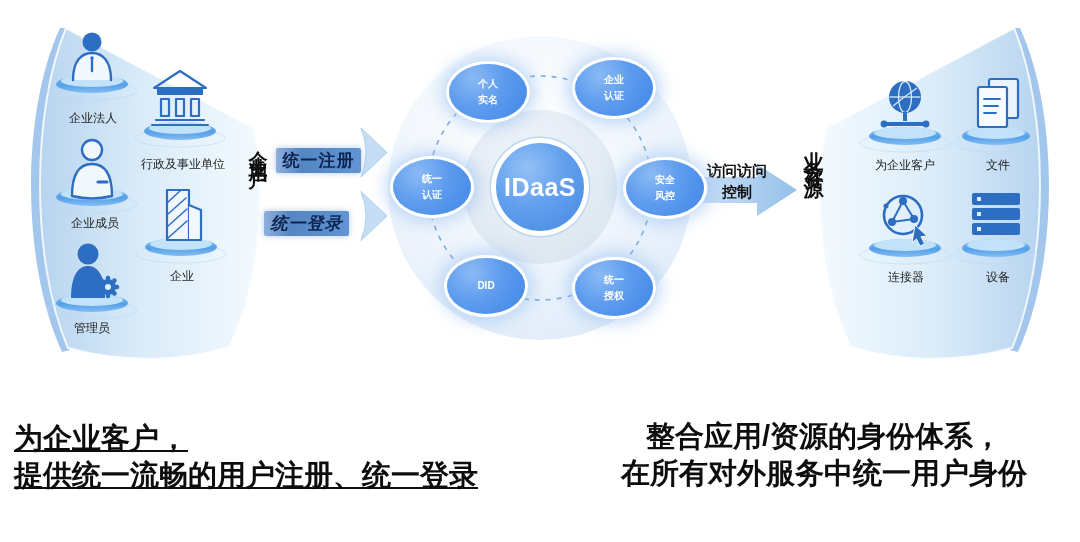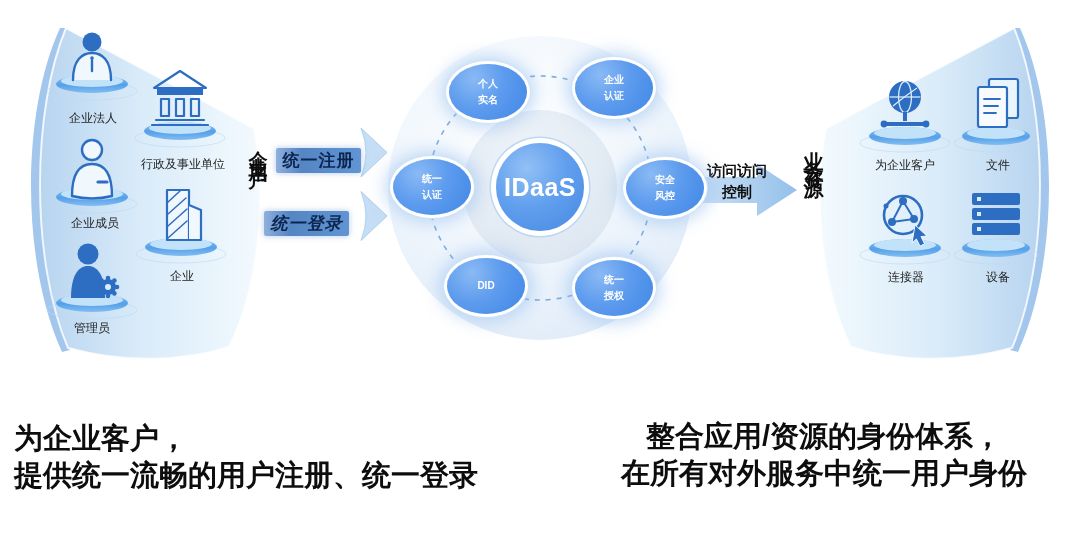--- a/index.html
+++ b/index.html
@@ -33,21 +33,21 @@
   #sat-0{left:449px;top:64px;}  #sat-1{left:575px;top:60px;}
   #sat-2{left:393px;top:159px;} #sat-3{left:626px;top:160px;}
   #sat-4{left:447px;top:258px;} #sat-5{left:575px;top:260px;}
   .core{position:absolute;left:496px;top:143px;width:88px;height:88px;border-radius:50%;
     background:radial-gradient(circle at 35% 28%,#93c0f5 0%,#62a0ee 45%,#4688e2 100%);
     color:#fff;font-weight:700;font-size:25px;letter-spacing:.5px;
     display:flex;align-items:center;justify-content:center;
     box-shadow:0 0 0 5px #fff,0 0 0 6.5px #bcd7f0;}
   
   .caption{position:absolute;font-size:29px;line-height:37px;font-weight:600;color:#0d0d0d;}
-  #cap-left{left:14px;top:420px;text-align:left;}
+  #cap-left{left:14px;top:420px;text-align:left;text-decoration:underline;}
   #cap-right{left:596px;top:418px;width:456px;text-align:center;}
 </style>
 </head>
 <body>
 
 <div class="stage">
 
   <svg class="bg" width="1080" height="542" viewBox="0 0 1080 542">
     <defs>
       <linearGradient id="fanL" x1="0" y1="0" x2="1" y2="0">

